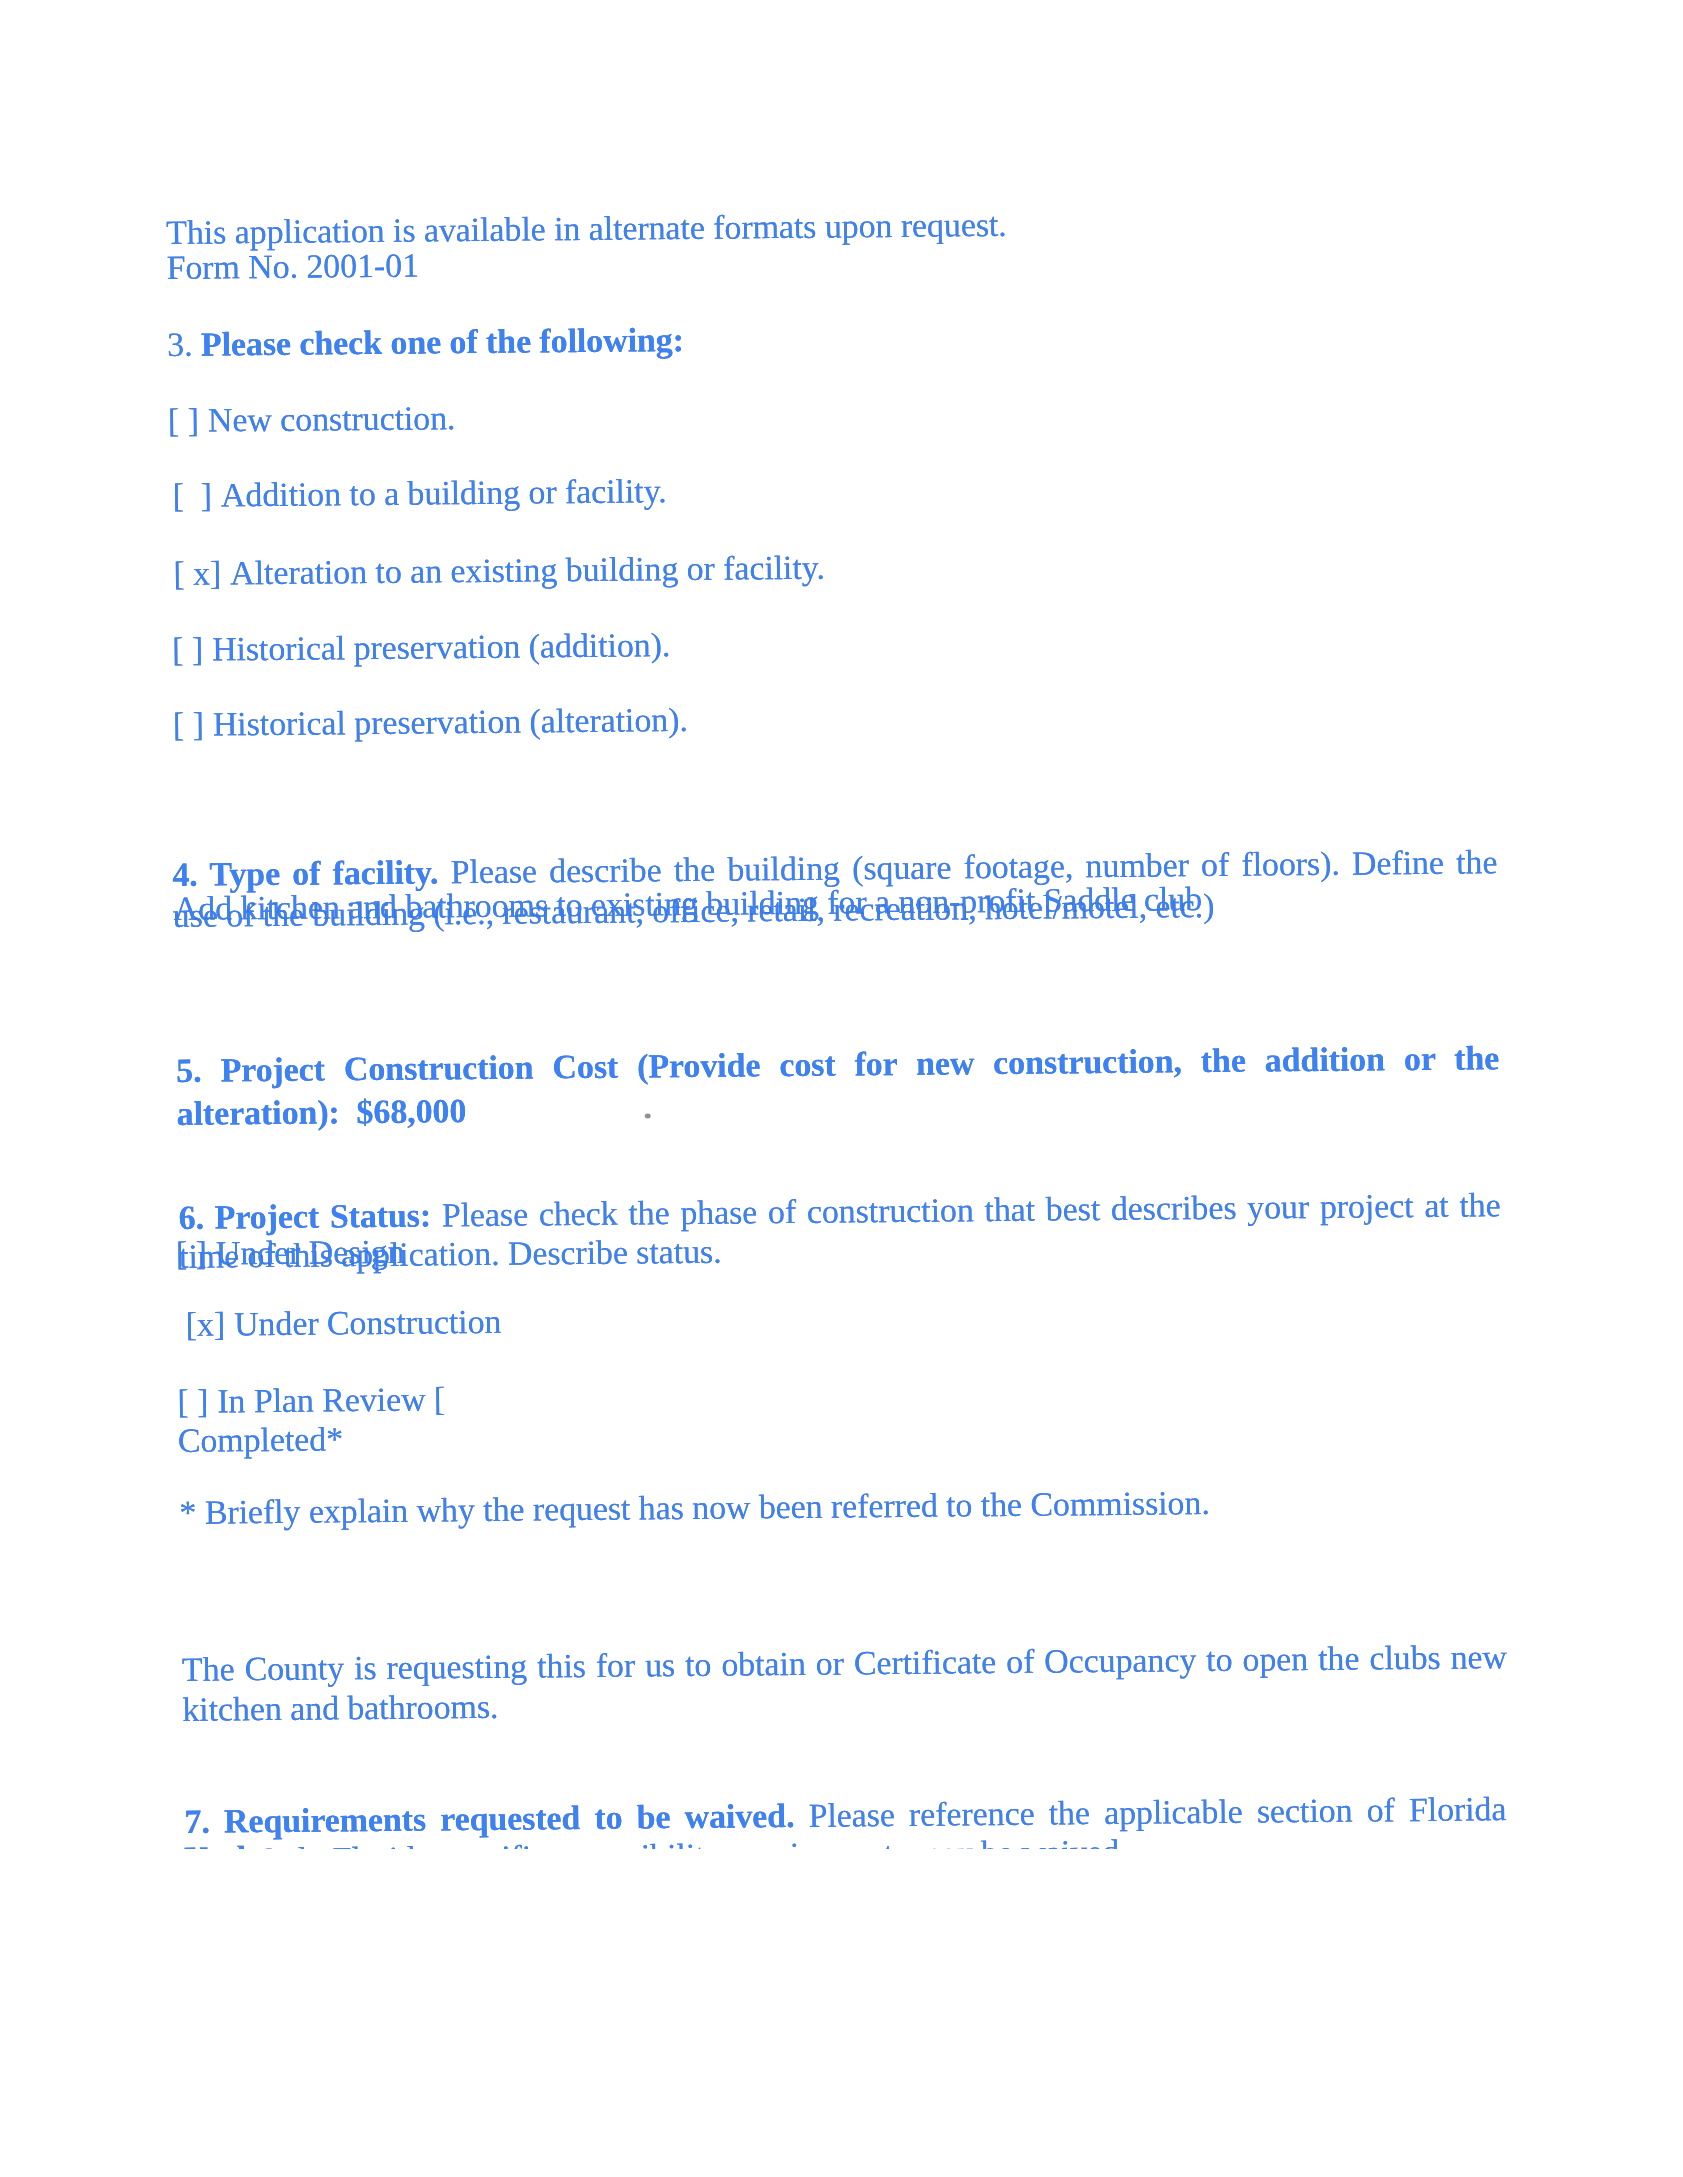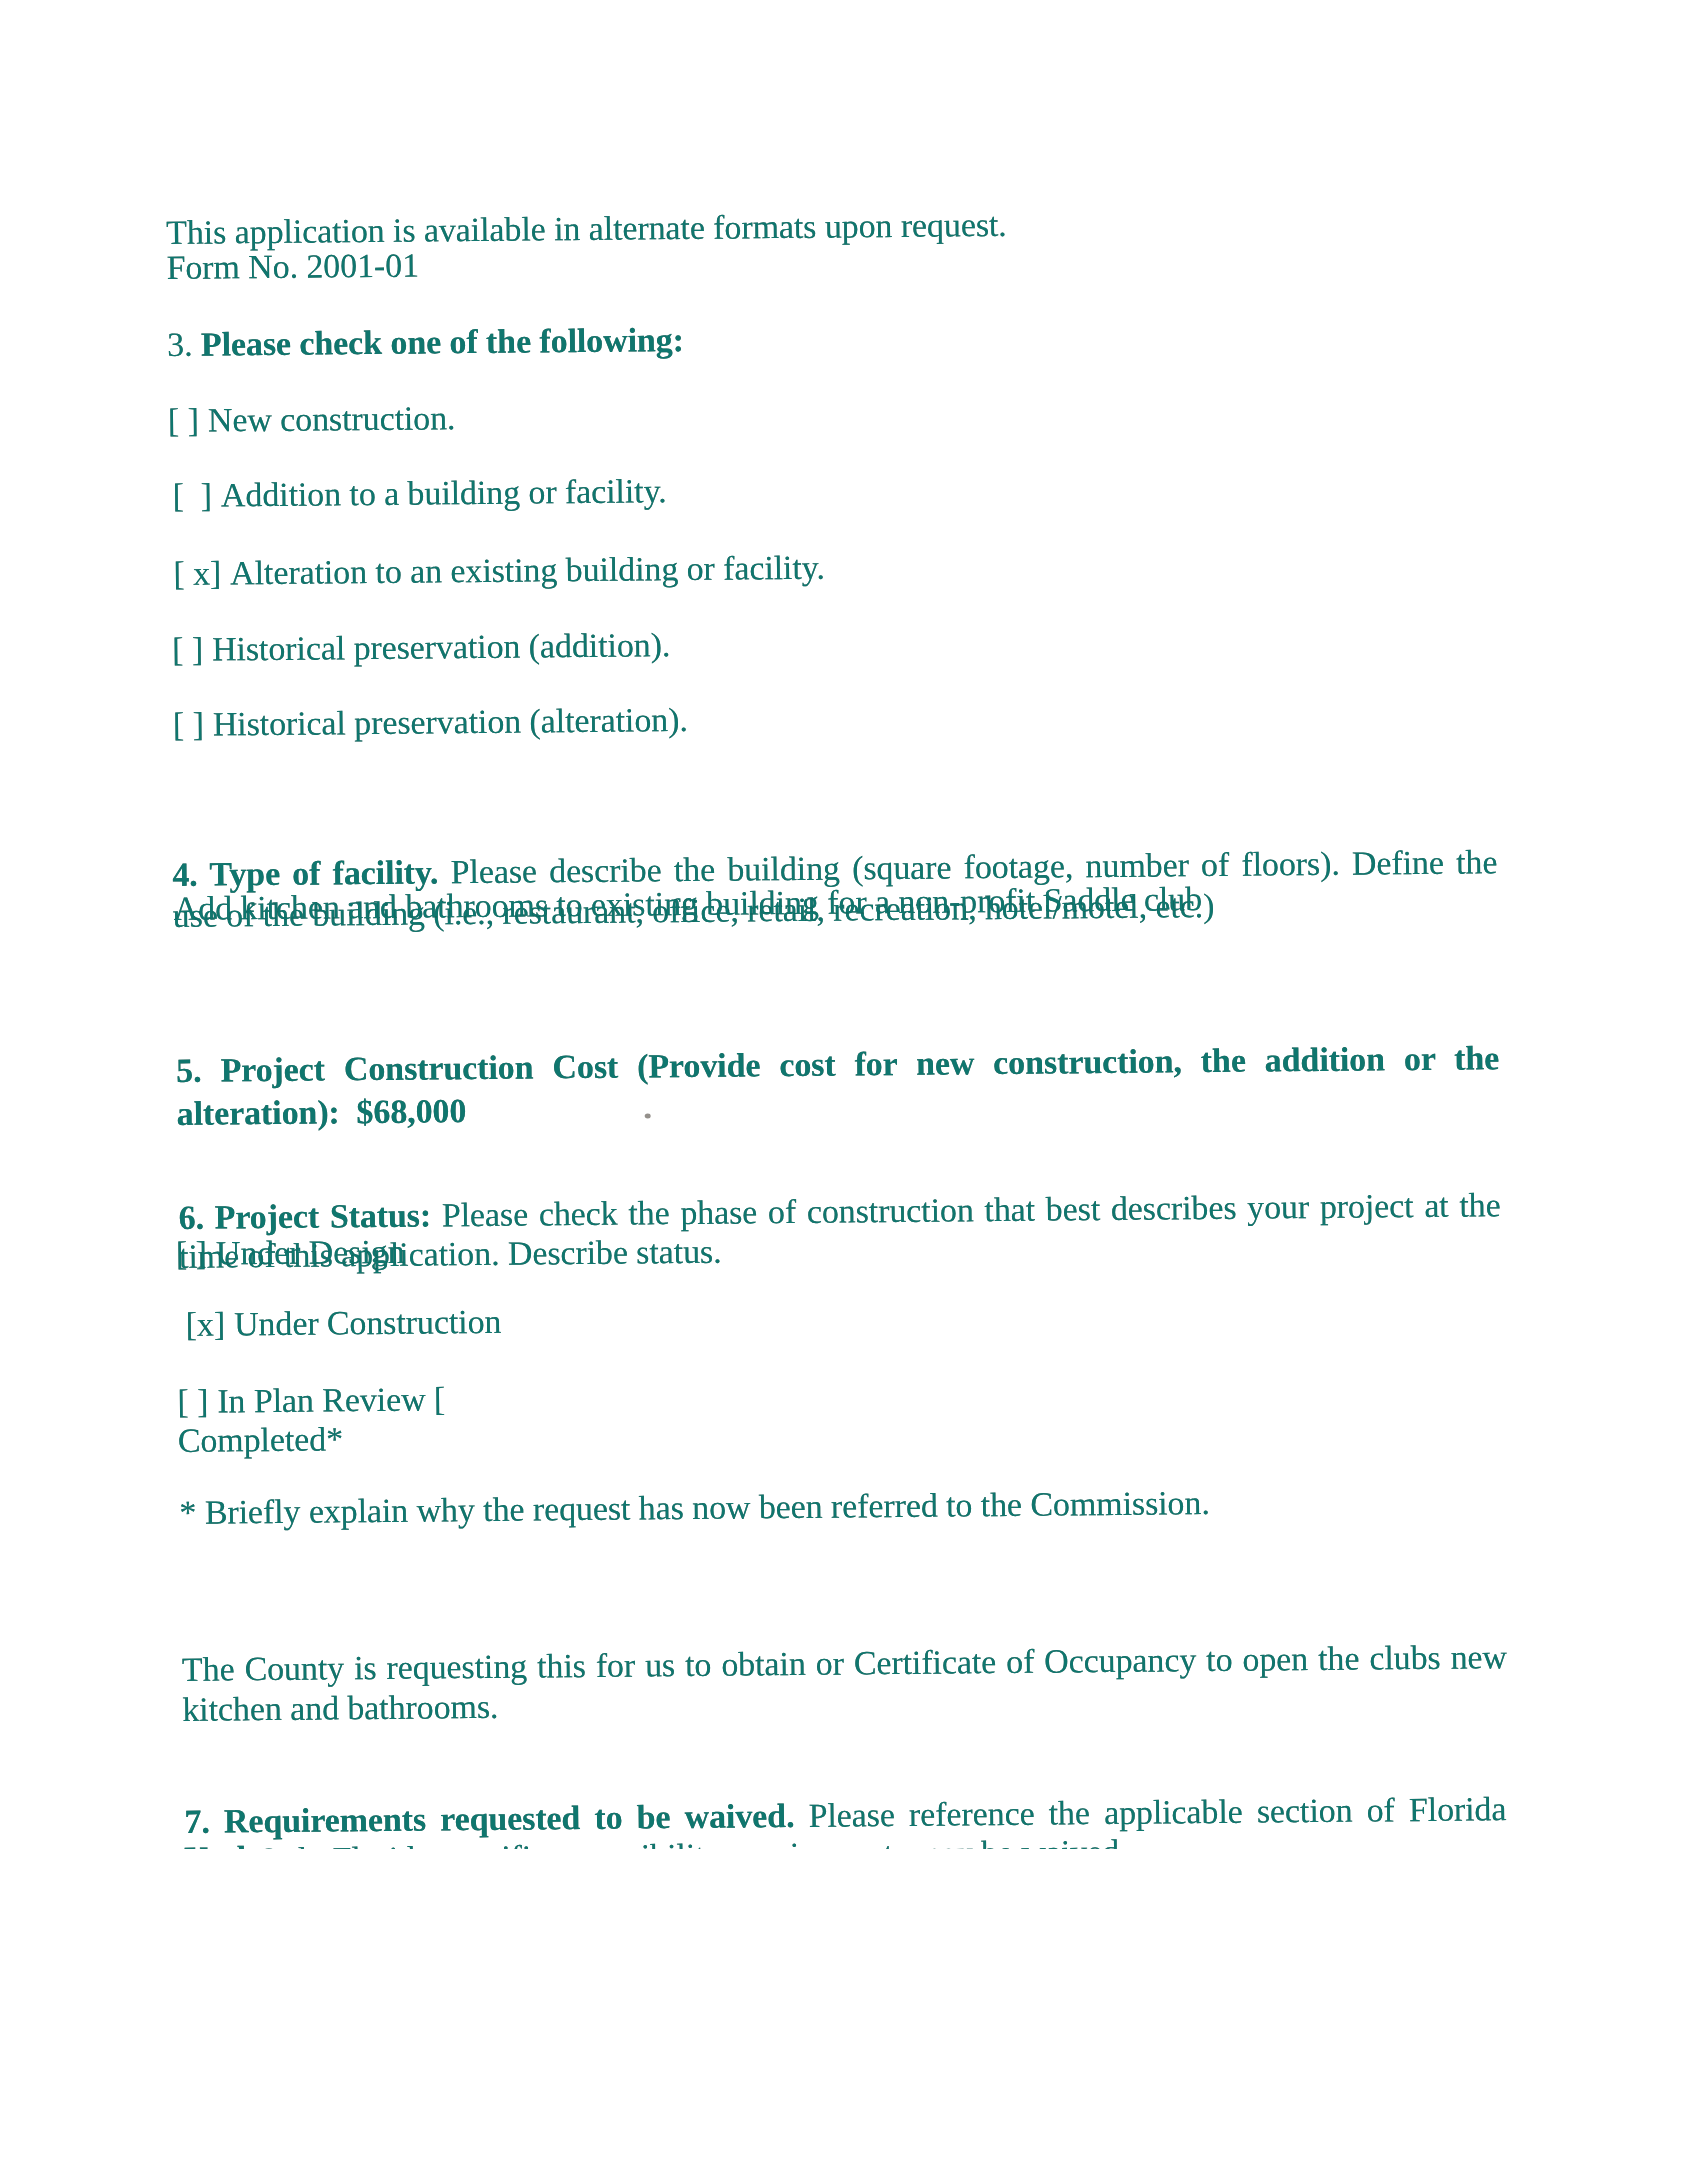--- a/index.html
+++ b/index.html
@@ -7,21 +7,21 @@
     padding: 0;
     background: #ffffff;
   }
   .page {
     position: relative;
     width: 1683px;
     height: 1849px;
     background: #ffffff;
     overflow: hidden;
     font-family: "Liberation Serif", serif;
-    color: #0f766e;
+    color: #3b82f6;
   }
   
   .content {
     position: absolute;
     left: 166px;
     top: 0;
     width: 1327px;
     height: 2177px;
     transform: rotate(-0.55deg);
     transform-origin: 0px 213px;

